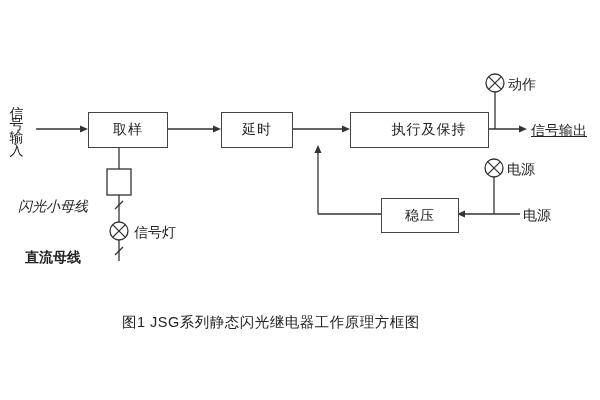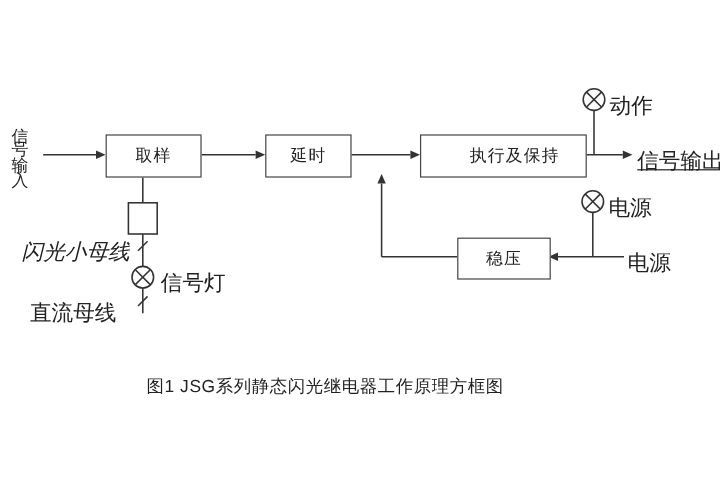--- a/index.html
+++ b/index.html
@@ -7,21 +7,21 @@
     position:relative;width:600px;height:400px;background:#ffffff;
     font-family:"Liberation Sans","DejaVu Sans",sans-serif;color:#222;
     overflow:hidden;
   }
   .wires{position:absolute;left:0;top:0;width:600px;height:400px;z-index:0;}
   .box{
     position:absolute;border:1px solid #444;background:#fff;z-index:2;
     display:flex;align-items:center;justify-content:center;
     font-size:14px;letter-spacing:1px;white-space:nowrap;
   }
-  .lbl{position:absolute;font-size:18px;z-index:2;white-space:nowrap;}
+  .lbl{position:absolute;font-size:14px;z-index:2;white-space:nowrap;}
   .vtext{
     position:absolute;left:8px;top:95px;z-index:2;
     writing-mode:vertical-rl;text-orientation:upright;
     font-size:14px;letter-spacing:12px;
   }
   .caption{
     position:absolute;left:122px;top:313px;z-index:2;
     font-size:14.5px;letter-spacing:0.5px;
   }
 </style>
@@ -97,17 +97,17 @@
   <div class="box" style="left:88px;top:112px;width:78px;height:34px;">取样</div>
   <div class="box" style="left:350px;top:112px;width:118px;height:34px;padding-left:19px;">执行及保持</div>
   <div class="box" style="left:381px;top:198px;width:76px;height:33px;">稳压</div>
 
   <div class="lbl" style="left:508px;top:76px;">动作</div>
   <div class="lbl" style="left:531px;top:122px;text-decoration:underline;">信号输出</div>
   <div class="lbl" style="left:507px;top:161px;">电源</div>
   <div class="lbl" style="left:523px;top:207px;">电源</div>
   <div class="lbl" style="left:18px;top:198px;font-style:italic;">闪光小母线</div>
   <div class="lbl" style="left:134px;top:224px;">信号灯</div>
-  <div class="lbl" style="left:25px;top:249px;">直流母线</div>
+  <div class="lbl" style="left:25px;top:249px;font-weight:bold;">直流母线</div>
 
   <div class="caption">图1  JSG系列静态闪光继电器工作原理方框图</div>
 
 </div>
 
 </body></html>

